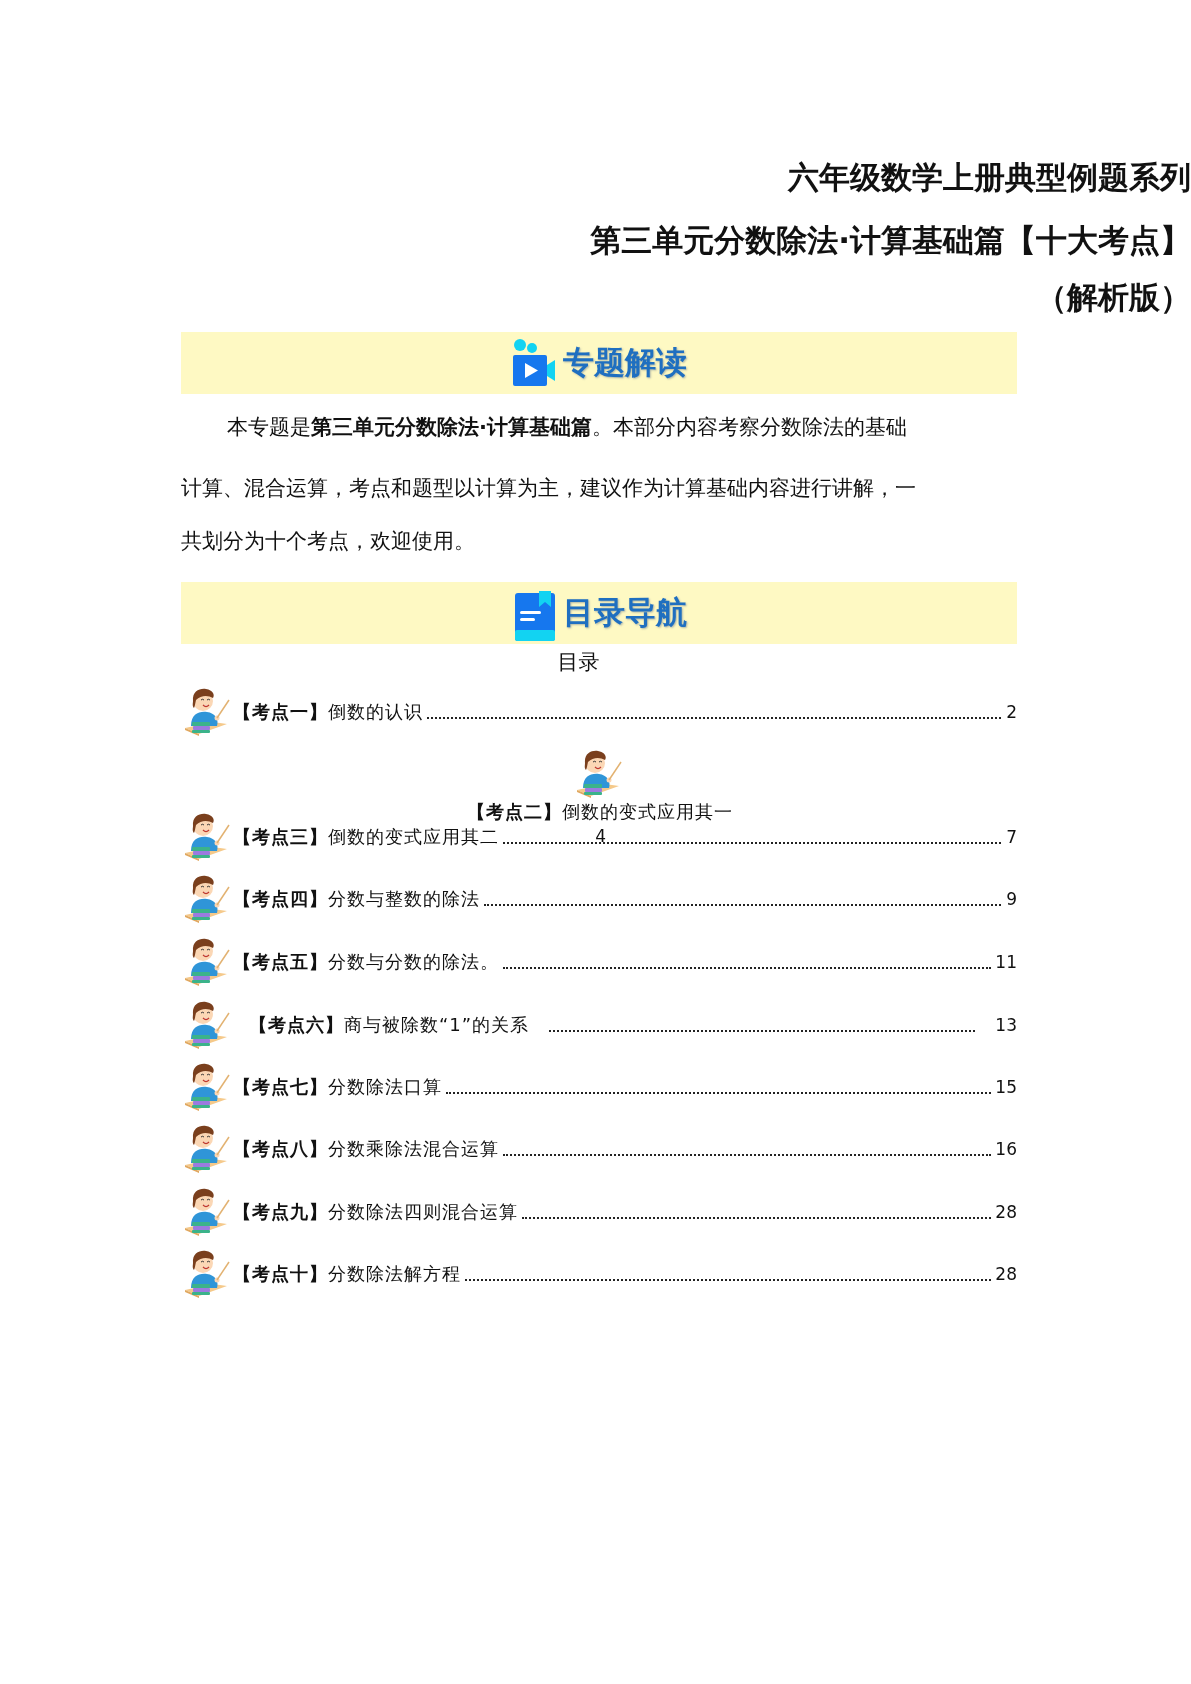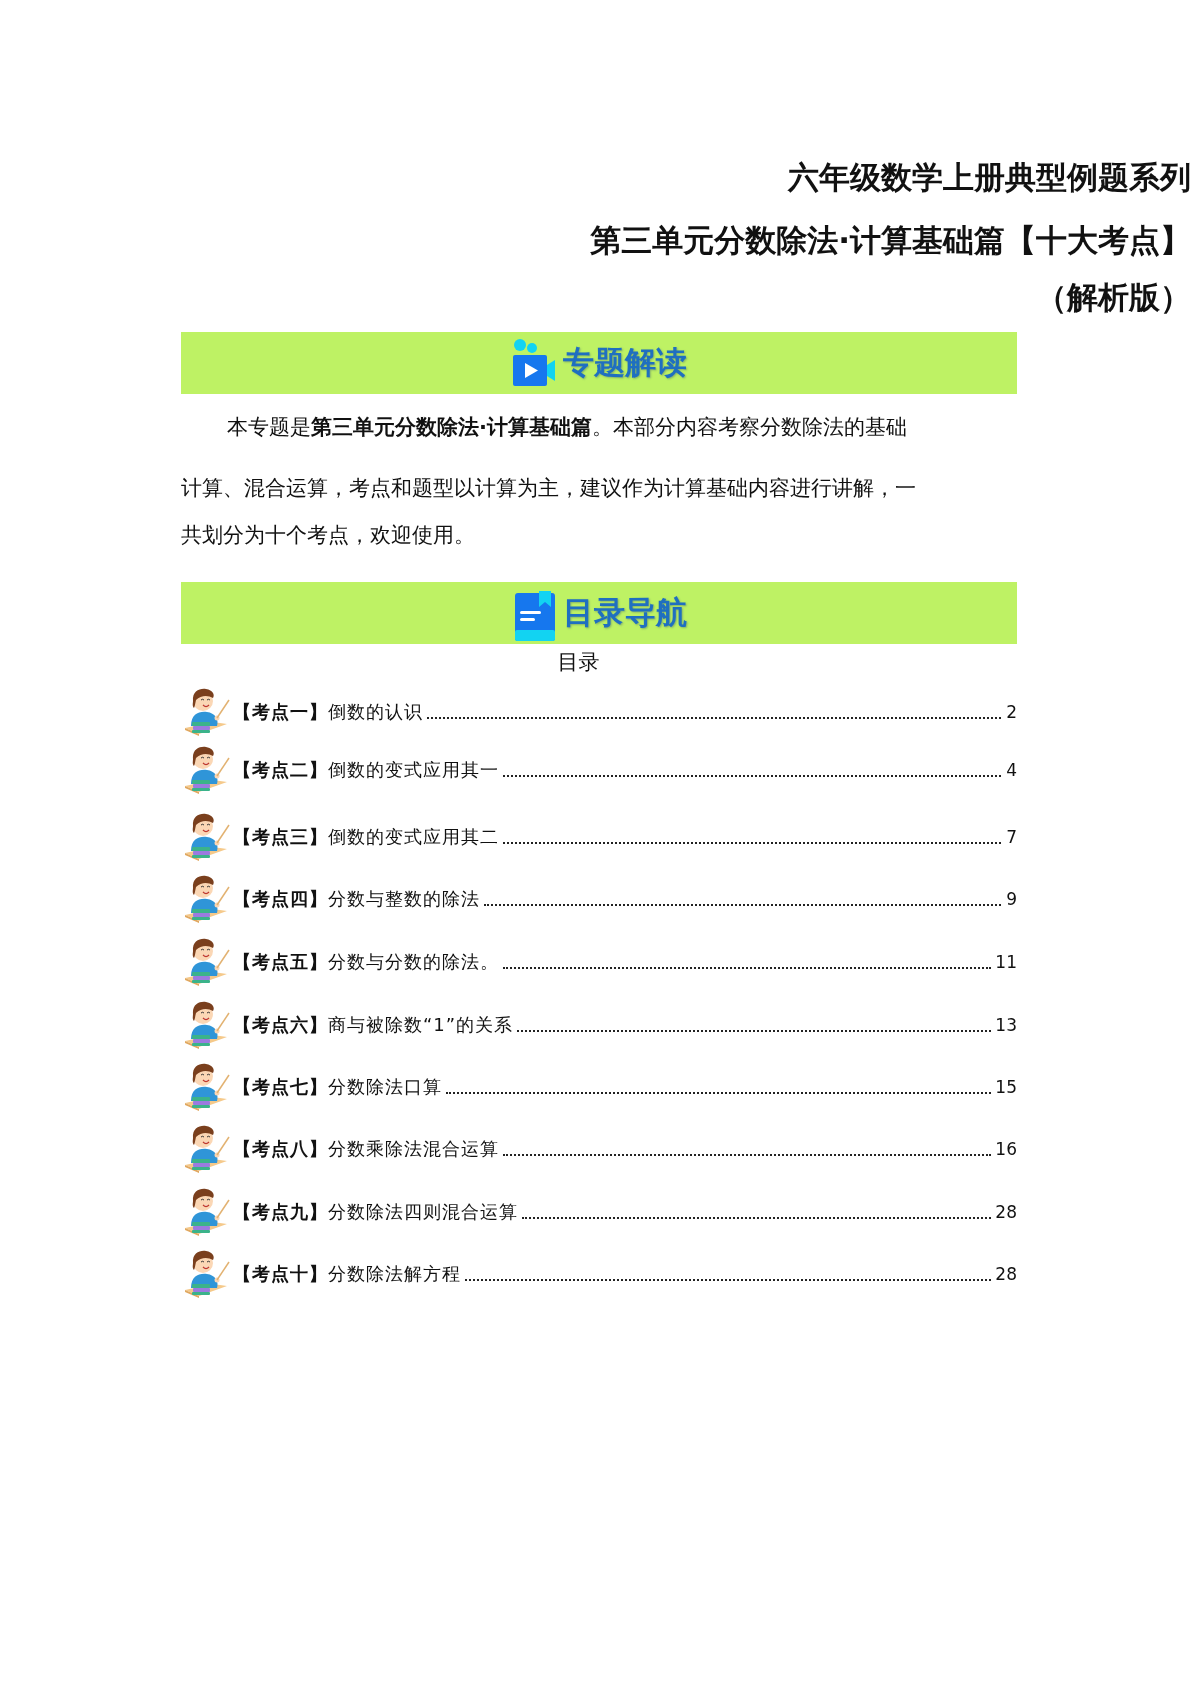--- a/index.html
+++ b/index.html
@@ -4,21 +4,21 @@
 <style>
   html, body { margin: 0; padding: 0; background: #ffffff; }
   body { width: 1191px; height: 1684px; position: relative; overflow: hidden;
          font-family: "DejaVu Sans", "Liberation Sans", sans-serif; color: #111; }
   .title { position: absolute; left: 0; width: 1191px; text-align: right;
            font-weight: bold; font-size: 31px; letter-spacing: 0px; color: #111; }
   .t1 { top: 157px; }
   .t2 { top: 220px; }
   .t3 { top: 277px; }
   .banner { position: absolute; left: 181px; width: 836px; height: 62px;
-            background: #bef264; display: flex; align-items: center; justify-content: center; text-align: right; }
+            background: #fef9c3; display: flex; align-items: center; justify-content: center; text-align: right; }
   .banner1 { top: 332px; }
   .banner2 { top: 582px; }
   .banner .b-icon { width: 48px; height: 50px; margin-right: 4px; position: relative; }
   .banner .b-title { font-size: 31px; font-weight: bold; color: #1f6fc0;
                      text-shadow: 1px 1px 2px rgba(30,60,120,0.35); letter-spacing: 0px; }
   .para { position: absolute; left: 181px; width: 836px; font-size: 21px; color: #111; }
   .para .line { position: absolute; left: 0; white-space: nowrap; }
   .para .bold { font-weight: bold; }
   .toc-heading { position: absolute; left: 0; width: 1157px; top: 648px; text-align: center;
                  font-size: 21px; color: #111; }
@@ -48,21 +48,21 @@
     </svg>
   </span>
   <span class="b-title">专题解读</span>
 </div>
 
 <div class="para" style="top:413px;">
   <div class="line" style="top:0; left:46px;">
     <span>本专题是</span><span class="bold">第三单元分数除法·计算基础篇</span><span>。本部分内容考察分数除法的基础</span>
   </div>
   <div class="line" style="top:61px;">计算、混合运算，考点和题型以计算为主，建议作为计算基础内容进行讲解，一</div>
-  <div class="line" style="top:108px;">共划分为十个考点，欢迎使用。</div>
+  <div class="line" style="top:114px;">共划分为十个考点，欢迎使用。</div>
 </div>
 
 <div class="banner banner2">
   <span class="b-icon">
     <svg width="48" height="54" viewBox="0 0 48 54" style="margin-top:2px;">
       <rect x="4" y="3" width="40" height="48" rx="3" fill="#1677ee"></rect>
       <rect x="4" y="40" width="40" height="11" rx="2" fill="#12d3f2"></rect>
       <path d="M28 1 L40 1 L40 17 L34 12 L28 17 Z" fill="#12d3f2"></path>
       <rect x="9" y="21" width="21" height="3" rx="1.5" fill="#ffffff"></rect>
       <rect x="9" y="28" width="15" height="3" rx="1.5" fill="#ffffff"></rect>
@@ -96,21 +96,21 @@
     <path d="M20 19 q3 3 6 0" stroke="#c0392b" stroke-width="1.2" fill="#fff"></path>
 
     <circle cx="34" cy="32" r="2.5" fill="#fbd7b5"></circle>
     <line x1="34" y1="32" x2="46" y2="14" stroke="#e2b271" stroke-width="1.5"></line>
   </svg>
 </span>
       <span class="label"><span class="tag">【考点一】</span><span>倒数的认识</span></span>
       <span class="leader"></span>
       <span class="page">2</span>
     </div>
-    <div class="toc-row" style="top: 58px;">
+    <div class="toc-row" style="top: 64px; flex-direction: column;">
       <span class="kid">
   <svg width="50" height="52" viewBox="0 0 50 52">
 
     <path d="M2 42 L30 36 L44 38 L16 48 Z" fill="#f5c98a"></path>
     <path d="M2 42 L16 48 L16 50 L2 44 Z" fill="#e0a860"></path>
 
     <path d="M8 40 C8 28 16 25 24 26 C32 27 36 33 34 40 Z" fill="#2f95d8"></path>
 
     <rect x="9" y="36" width="18" height="4" rx="1" fill="#3bb38a"></rect>
     <rect x="10" y="40" width="17" height="4" rx="1" fill="#9b7be0"></rect>
@@ -212,21 +212,21 @@
     <path d="M20 19 q3 3 6 0" stroke="#c0392b" stroke-width="1.2" fill="#fff"></path>
 
     <circle cx="34" cy="32" r="2.5" fill="#fbd7b5"></circle>
     <line x1="34" y1="32" x2="46" y2="14" stroke="#e2b271" stroke-width="1.5"></line>
   </svg>
 </span>
       <span class="label"><span class="tag">【考点五】</span><span>分数与分数的除法。</span></span>
       <span class="leader"></span>
       <span class="page">11</span>
     </div>
-    <div class="toc-row" style="top: 313px;">
+    <div class="toc-row" style="top: 313px; gap: 16px;">
       <span class="kid">
   <svg width="50" height="52" viewBox="0 0 50 52">
 
     <path d="M2 42 L30 36 L44 38 L16 48 Z" fill="#f5c98a"></path>
     <path d="M2 42 L16 48 L16 50 L2 44 Z" fill="#e0a860"></path>
 
     <path d="M8 40 C8 28 16 25 24 26 C32 27 36 33 34 40 Z" fill="#2f95d8"></path>
 
     <rect x="9" y="36" width="18" height="4" rx="1" fill="#3bb38a"></rect>
     <rect x="10" y="40" width="17" height="4" rx="1" fill="#9b7be0"></rect>

